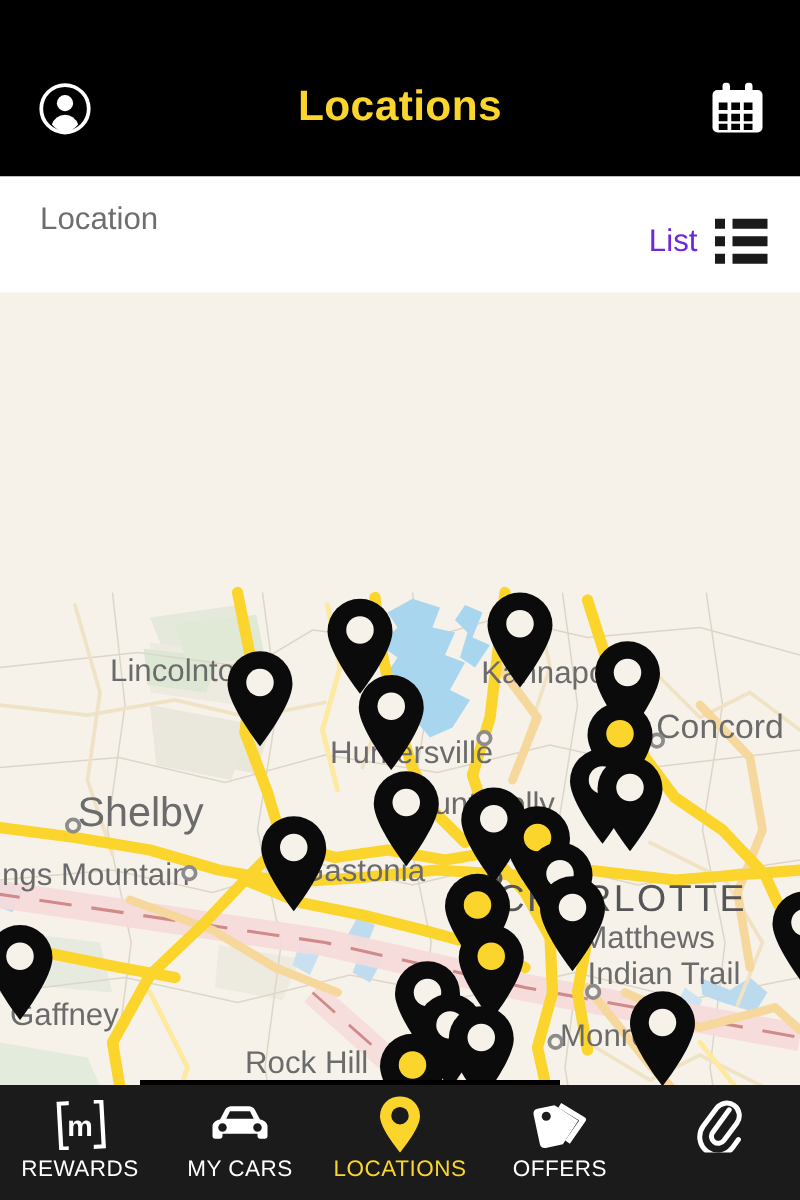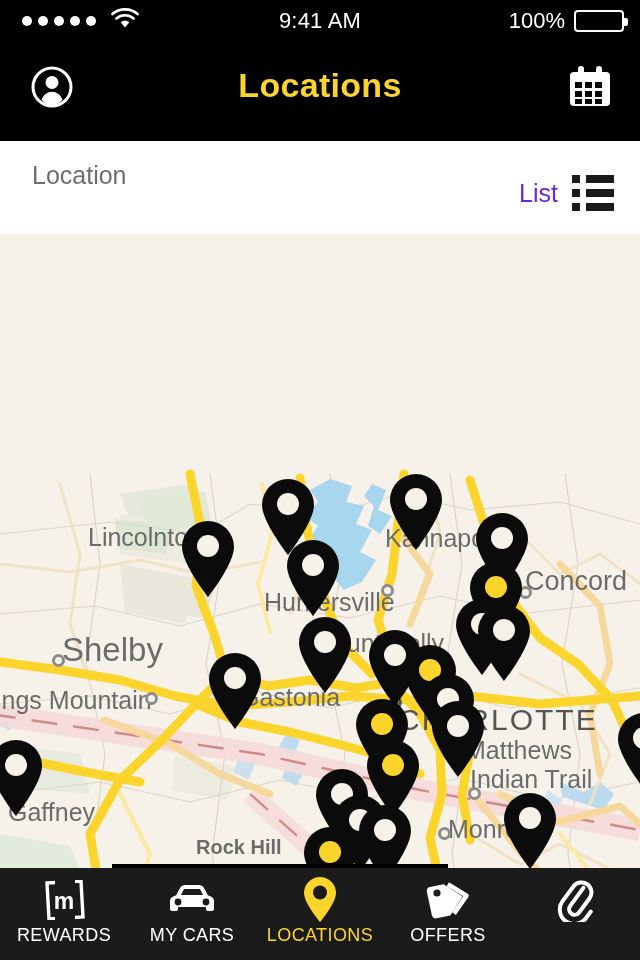--- a/index.html
+++ b/index.html
@@ -78,43 +78,20 @@
          padding-top:10px; cursor:pointer; }
   .tab .ic { height:44px; display:flex; align-items:center; justify-content:center; }
   .tab .lbl { font-size:18px; color:#fff; letter-spacing:.4px; margin-top:3px; font-weight:400; }
   .tab.active .lbl { color:#FBD42C; }
 </style>
 </head>
 <body>
 
 <div id="app">
 
-  <div class="statusbar">
-    <div class="sb-left">
-      <span class="sb-dots">
-        <i></i>
-          <i></i>
-          <i></i>
-          <i></i>
-          <i></i>
-      </span>
-      <span>
-        <svg width="30" height="22" viewBox="0 0 30 22">
-          <path d="M15 19.5 L10.6 14.2 a7 7 0 0 1 8.8 0 Z" fill="#fff"></path>
-          <path d="M6.4 10.4 a13.5 13.5 0 0 1 17.2 0" stroke="#fff" stroke-width="2.6" fill="none" stroke-linecap="round"></path>
-          <path d="M2.4 6.0 a19.5 19.5 0 0 1 25.2 0" stroke="#fff" stroke-width="2.6" fill="none" stroke-linecap="round"></path>
-        </svg>
-      </span>
-    </div>
-    <div class="sb-center">9:41 AM</div>
-    <div class="sb-right">
-      <span class="sb-pct">100%</span>
-      <span class="battery"><span class="lvl"></span></span>
-    </div>
-  </div>
 
   <div class="navbar">
     <div class="nav-left">
       <svg width="44" height="44" viewBox="0 0 44 44">
         <circle cx="22" cy="22" r="19" fill="none" stroke="#fff" stroke-width="3"></circle>
         <circle cx="22" cy="17.5" r="6.5" fill="#fff"></circle>
         <path d="M11.5 34.5 a11 11 0 0 1 21 0 A19 19 0 0 1 22 41 a19 19 0 0 1 -10.5 -6.5 Z" fill="#fff"></path>
       </svg>
     </div>
     <div class="nav-title">Locations</div>
@@ -256,21 +233,21 @@
       <span class="map-label" style="left:525px; top:332px; font-size:27px;">Concord</span>
       <span class="map-label" style="left:264px; top:354px; font-size:25px;">Huntersville</span>
       <span class="map-label" style="left:62px;  top:397px; font-size:33px;">Shelby</span>
       <span class="map-label" style="left:312px; top:395px; font-size:25px;">Mount Holly</span>
       <span class="map-label" style="left:240px; top:449px; font-size:25px;">Gastonia</span>
       <span class="map-label" style="left:-4px;  top:452px; font-size:25px;">ings Mountain</span>
       <span class="map-label big" style="left:398px; top:469px; font-size:30px;">CHARLOTTE</span>
       <span class="map-label" style="left:465px; top:502px; font-size:25px;">Matthews</span>
       <span class="map-label" style="left:470px; top:531px; font-size:25px;">Indian Trail</span>
       <span class="map-label" style="left:8px;   top:564px; font-size:25px;">Gaffney</span>
-      <span class="map-label" style="left:196px; top:602px; font-size:20px;font-weight:bold;">Rock Hill</span>
+      <span class="map-label" style="left:196px; top:602px; font-size:25px;">Rock Hill</span>
       <span class="map-label" style="left:448px; top:581px; font-size:25px;">Monroe</span>
 
     </div>
 
     <div>
       <span class="town-dot" style="left:52px;  top:420px;"></span>
       <span class="town-dot" style="left:145px; top:458px;"></span>
       <span class="town-dot" style="left:381px; top:350px;"></span>
       <span class="town-dot dbl" style="left:389px; top:462px;"></span>
       <span class="town-dot" style="left:519px; top:352px;"></span>

